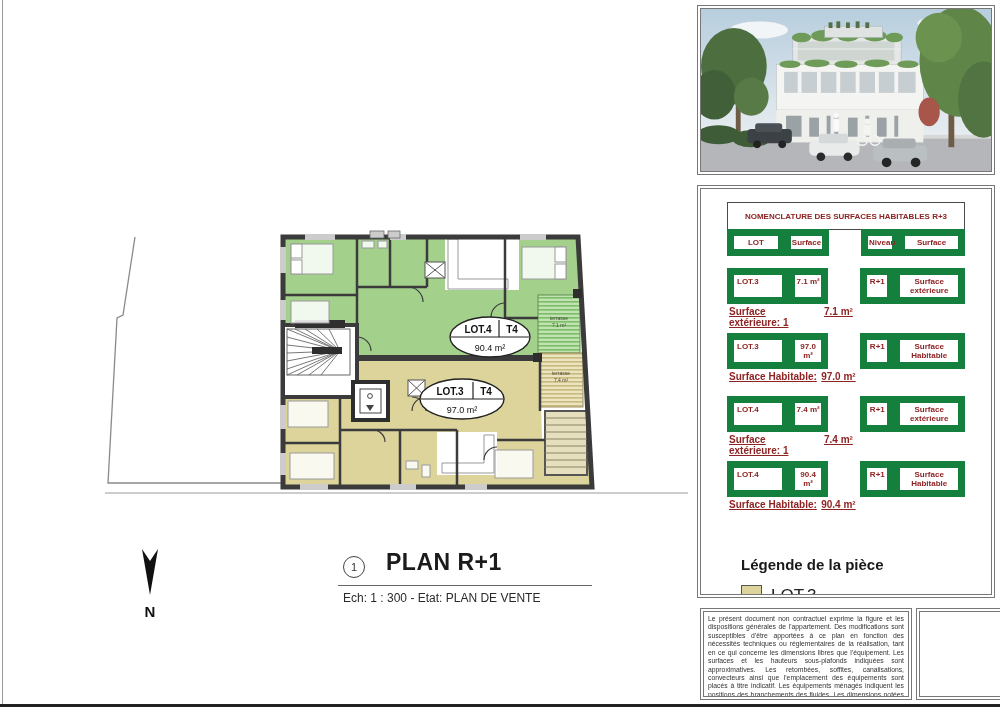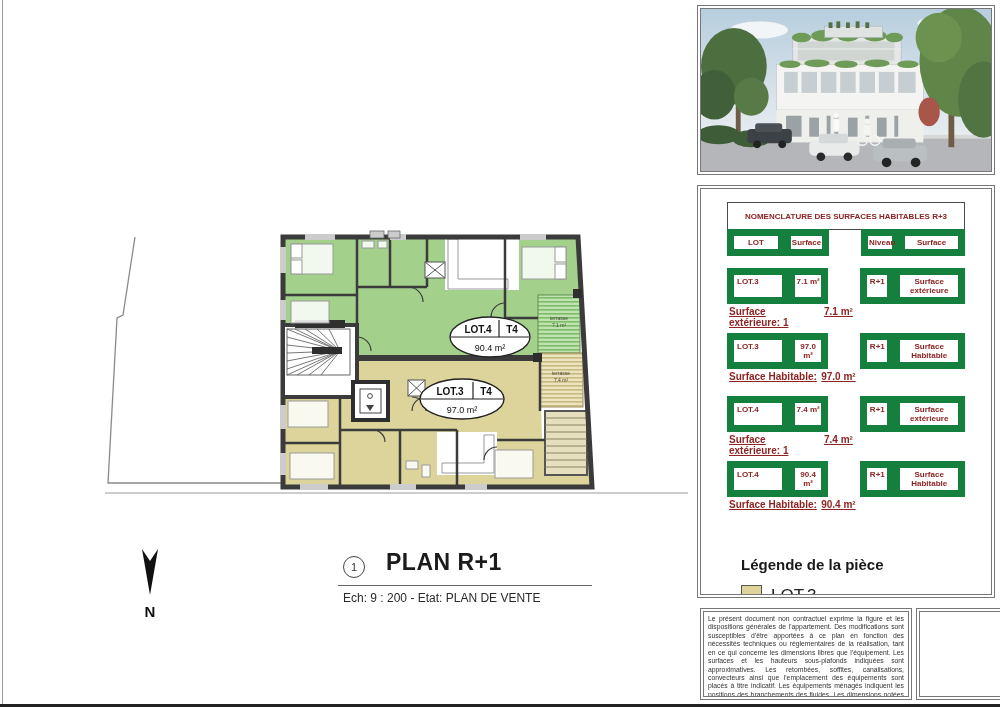--- a/index.html
+++ b/index.html
@@ -239,21 +239,21 @@
 
 <svg class="north" viewBox="0 0 40 80">
   <polygon points="9,4 17,50 25,4 17,16" fill="#111"></polygon>
   <text x="17" y="72" text-anchor="middle" font-size="15" font-weight="bold" fill="#111">N</text>
 </svg>
 
 <div class="titleblock">
   <div class="tb-circle">1</div>
   <div class="tb-title">PLAN R+1</div>
   <div class="tb-rule"></div>
-  <div class="tb-sub">Ech: 9 : 200 - Etat: PLAN DE VENTE</div>
+  <div class="tb-sub">Ech: 1 : 300 - Etat: PLAN DE VENTE</div>
 </div>
 
 <div class="dbl photo-box">
   <div class="dbl-in">
     <svg viewBox="0 0 300 170" width="100%" height="100%" preserveAspectRatio="none">
       <defs>
         <linearGradient id="sky" x1="0" y1="0" x2="0" y2="1">
           <stop offset="0" stop-color="#b8cede"></stop>
             <stop offset="1" stop-color="#e9eef1"></stop>
         </linearGradient>

